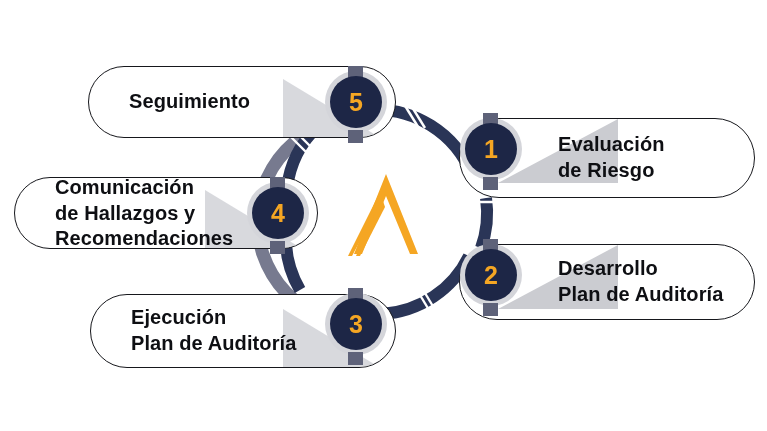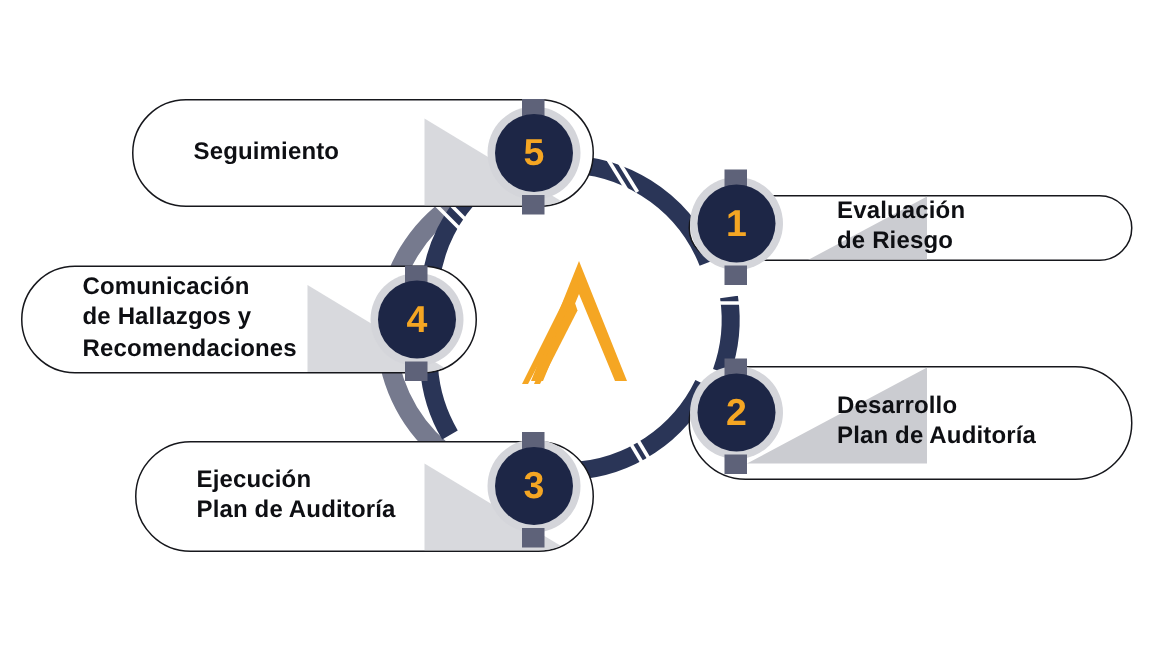--- a/index.html
+++ b/index.html
@@ -61,21 +61,21 @@
     top: auto;
     border-width: 58px 0 0 96px;
     border-color: transparent transparent transparent #cbccd1;
     opacity: .75;
   }
   .pill-text {
     position: absolute;
     top: 50%;
     transform: translateY(-50%);
     color: #0e0f13;
-    font-size: 16px;
+    font-size: 20px;
     font-weight: bold;
     line-height: 1.28;
     letter-spacing: .1px;
     white-space: pre-line;
   }
   .pill.right .pill-text { left: 98px; }
   .pill.left  .pill-text { left: 40px; }
 
   
   .badge {
@@ -186,21 +186,21 @@
   <div class="pill left" style="left:90px; top:294px; width:306px; height:74px;">
     <div class="pill-shadow"></div>
     <div class="pill-text">Ejecución
 Plan de Auditoría</div>
   </div>
   <div class="badge-halo" style="left:325px; top:293px;"></div>
   <div class="badge-tab" style="left:348px; top:288px;"></div>
   <div class="badge-tab" style="left:348px; top:352px;"></div>
   <div class="badge" style="left:330px; top:298px;">3</div>
 
-  <div class="pill right" style="left:459px; top:130px; width:296px; height:44px;">
+  <div class="pill right" style="left:459px; top:118px; width:296px; height:80px;">
     <div class="pill-shadow"></div>
     <div class="pill-text">Evaluación
 de Riesgo</div>
   </div>
   <div class="badge-halo" style="left:460px; top:118px;"></div>
   <div class="badge-tab" style="left:483px; top:113px;"></div>
   <div class="badge-tab" style="left:483px; top:177px;"></div>
   <div class="badge" style="left:465px; top:123px;">1</div>
 
   <div class="pill right" style="left:459px; top:244px; width:296px; height:76px;">

